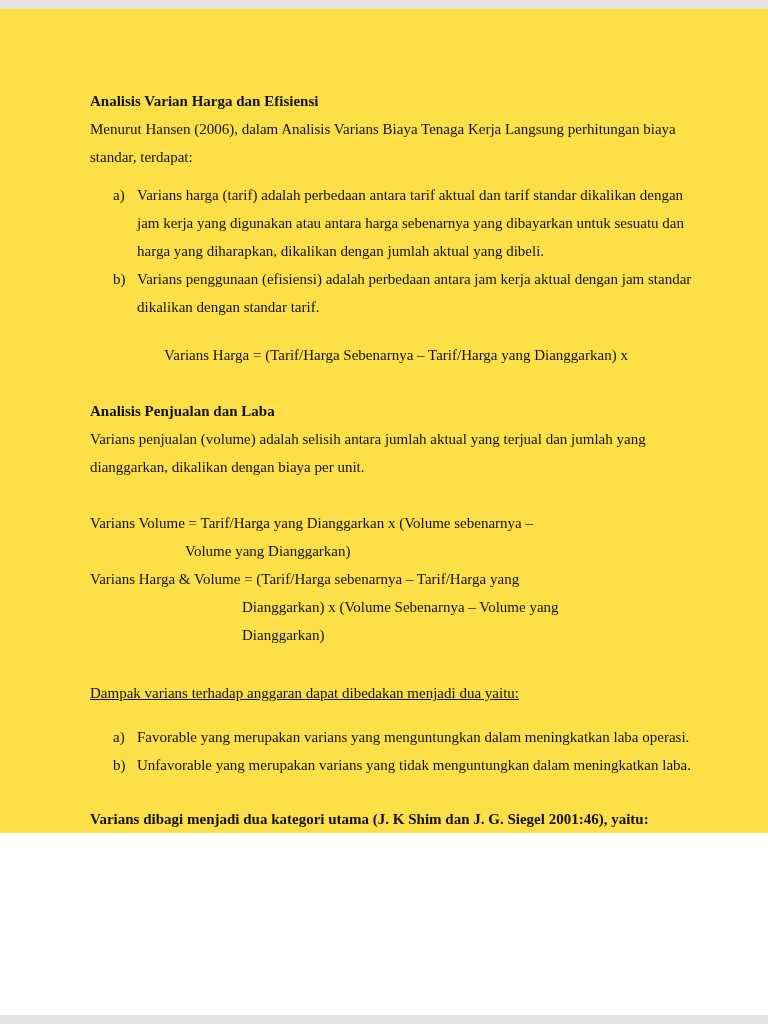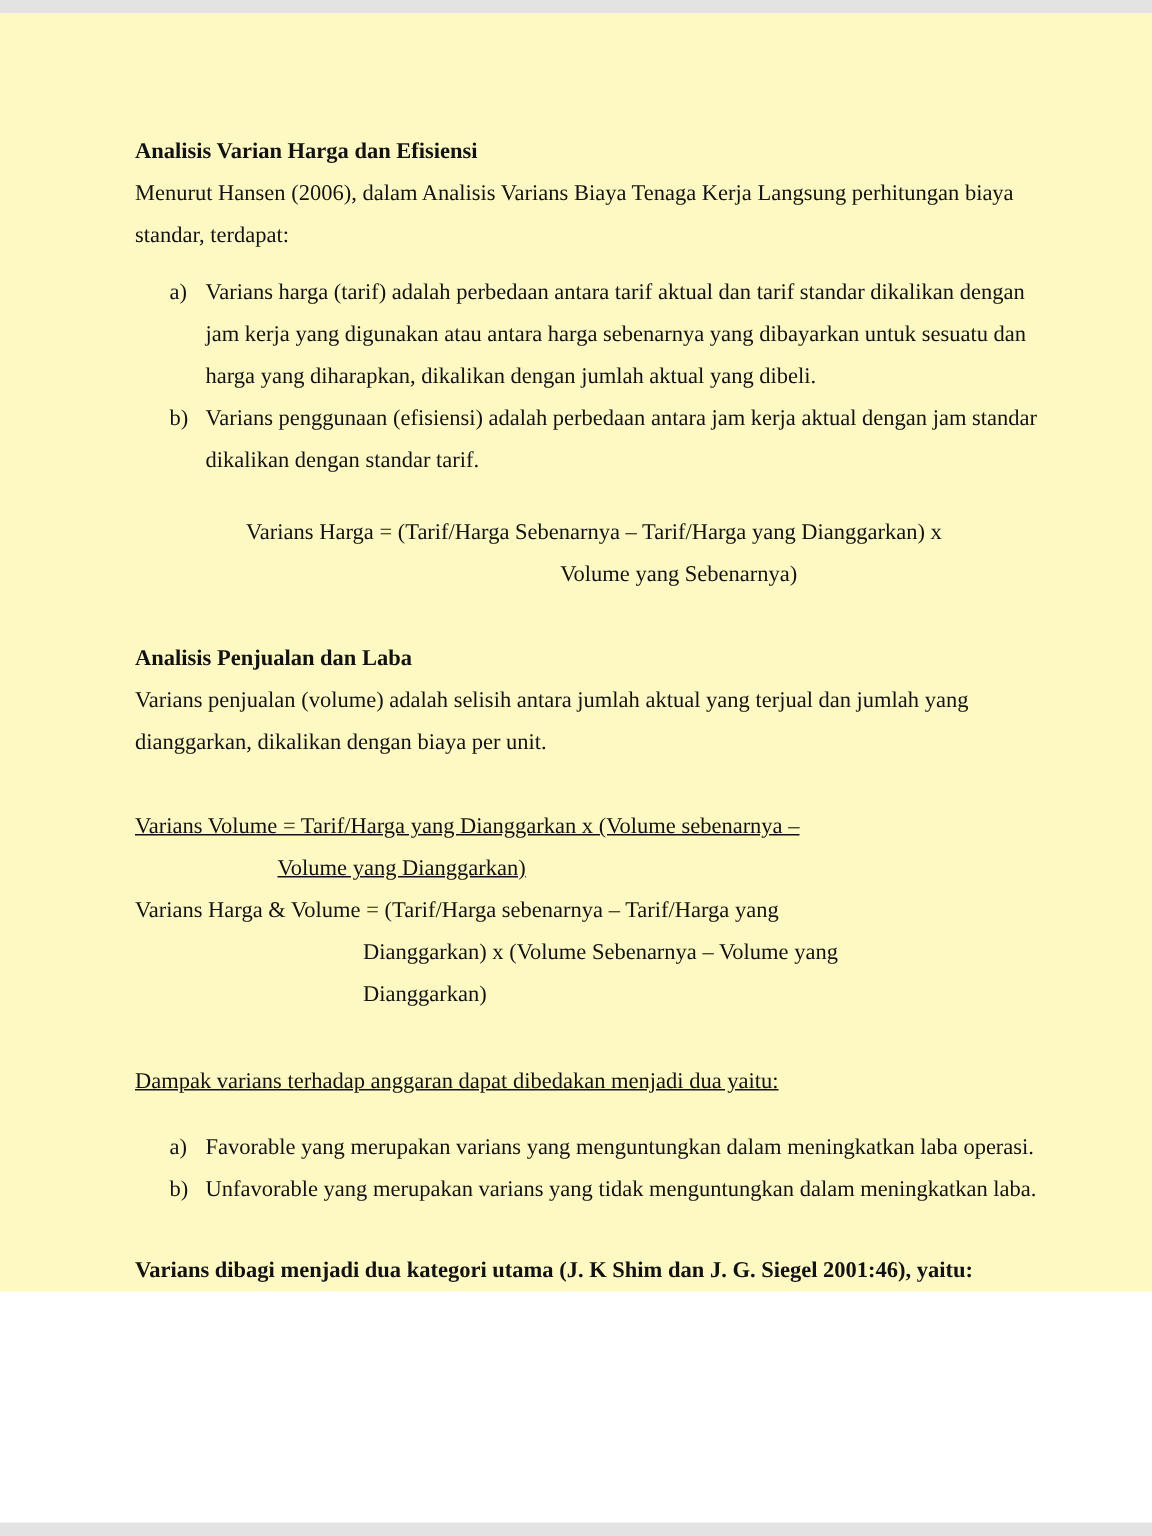--- a/index.html
+++ b/index.html
@@ -27,21 +27,21 @@
 
   .doc-page {
     position: absolute;
     top: 9px;
     left: 0;
     width: 768px;
     box-sizing: border-box;
     padding: 78px 66px 0 90px;
     font-size: 15px;
     line-height: 28px;
-    background: #fef9c3;
+    background: #fde047;
   }
 
   .doc-heading {
     margin: 0;
     font-size: 15px;
     font-weight: bold;
   }
   .heading-2 { margin-top: 28px; }
 
   .doc-para { margin: 0; }
@@ -49,21 +49,21 @@
   .doc-list {
     margin-top: 10px;
     padding-left: 23px;
   }
   .doc-list-item { display: flex; }
   .doc-marker { flex: 0 0 24px; width: 24px; }
   .doc-item-text { flex: 1; }
 
   .doc-formula { margin: 0; }
   .formula-harga { margin-top: 20px; text-align: center; }
-  .formula-volume { margin-top: 28px; text-decoration: underline; }
+  .formula-volume { margin-top: 28px; }
   .formula-harga-volume { margin-top: 0; }
   .f-line { white-space: nowrap; }
   .cont-harga { padding-left: 113px; }
   .cont-volume { padding-left: 95px; }
   .cont-hv { padding-left: 152px; }
 
   .para-dampak { margin-top: 30px; text-decoration: underline; }
   .list-dampak { margin-top: 16px; }
   .para-closing { margin-top: 26px; font-weight: bold; }
 </style>
@@ -84,21 +84,20 @@
       <span class="doc-item-text">Varians harga (tarif) adalah perbedaan antara tarif aktual dan tarif standar dikalikan dengan jam kerja yang digunakan atau antara harga sebenarnya yang dibayarkan untuk sesuatu dan harga yang diharapkan, dikalikan dengan jumlah aktual yang dibeli.</span>
     </div>
     <div class="doc-list-item">
       <span class="doc-marker">b)</span>
       <span class="doc-item-text">Varians penggunaan (efisiensi) adalah perbedaan antara jam kerja aktual dengan jam standar dikalikan dengan standar tarif.</span>
     </div>
   </div>
 
   <div class="doc-formula formula-harga">
     <div class="f-line">Varians Harga = (Tarif/Harga Sebenarnya – Tarif/Harga yang Dianggarkan) x</div>
-    <div class="f-line cont-harga">Volume yang Sebenarnya)</div>
   </div>
 
   <h1 class="doc-heading heading-2">Analisis Penjualan dan Laba</h1>
 
   <p class="doc-para">Varians penjualan (volume) adalah selisih antara jumlah aktual yang terjual dan jumlah yang dianggarkan, dikalikan dengan biaya per unit.</p>
 
   <div class="doc-formula formula-volume">
     <div class="f-line">Varians Volume = Tarif/Harga yang Dianggarkan x (Volume sebenarnya –</div>
     <div class="f-line cont-volume">Volume yang Dianggarkan)</div>
   </div>

